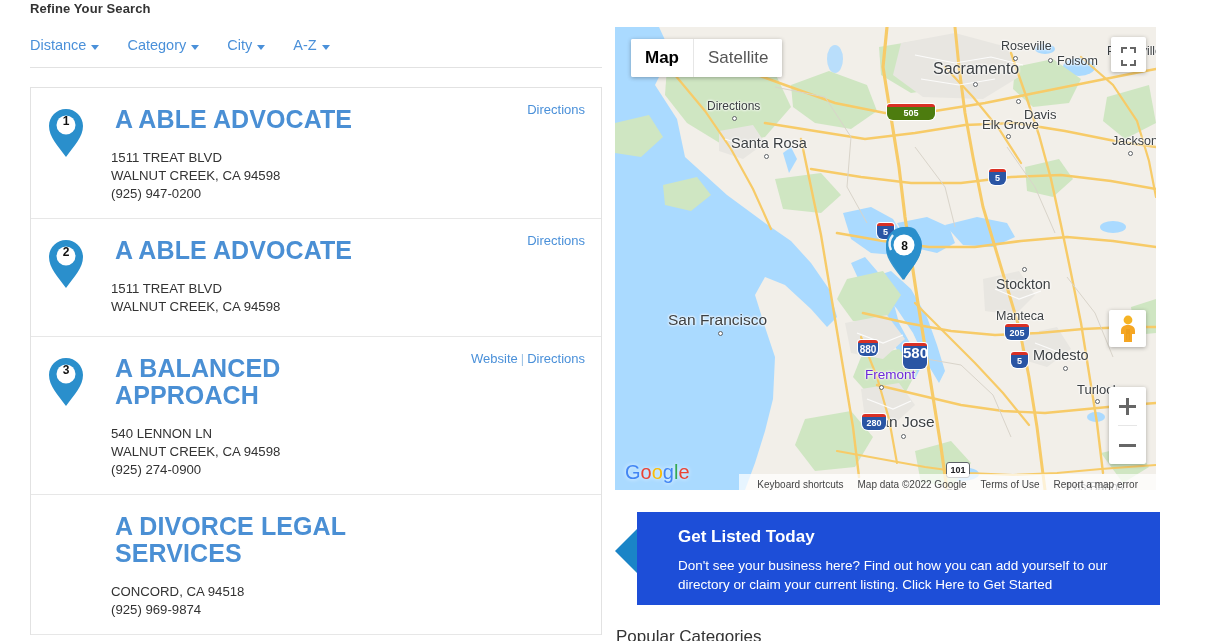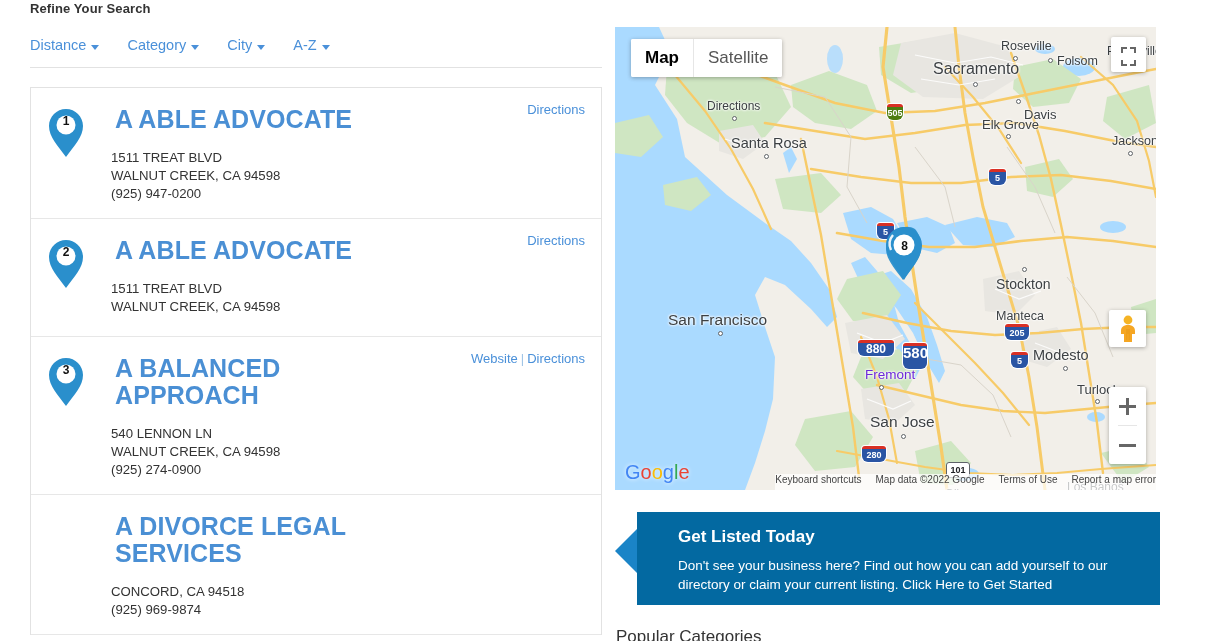--- a/index.html
+++ b/index.html
@@ -124,37 +124,37 @@
       linear-gradient(#666,#666) center/3px 17px no-repeat; }
   .zoom-btn.minus::before { content: ""; width: 17px; height: 3px; background: #666; }
   .zoom-div { height: 1px; background: #e6e6e6; margin: 0 9px; }
 
   .gmaps-logo {
     position: absolute; left: 10px; bottom: 6px; z-index: 18;
     font-size: 0; filter: drop-shadow(0 0 2px rgba(255,255,255,.9));
   }
   .attrib {
     position: absolute; right: 0; bottom: 0; height: 16px; z-index: 18;
-    display: flex; align-items: flex-start; gap: 14px; padding: 0 0;
+    display: flex; align-items: flex-end; gap: 14px; padding: 0 18px;
     font-size: 10px; color: #444444;
     background: rgba(255,255,255,.72);
   }
   .attrib span { cursor: default; white-space: nowrap; }
   .attrib .link { cursor: pointer; }
 
   .cluster-pin { position: absolute; left: 268px; top: 198px; z-index: 15; cursor: pointer; }
   .cluster-num {
     position: absolute; left: 0; top: 14px; width: 43px; text-align: center;
     font-size: 12px; font-weight: bold; color: #111;
   }
 
   
   .banner {
     position: relative; margin-top: 22px; margin-left: 22px;
-    width: 523px; height: 93px; background: #0369a1; color: #fff;
+    width: 523px; height: 93px; background: #1d4ed8; color: #fff;
     padding: 15px 20px 0 41px;
   }
   .banner::before {
     content: ""; position: absolute; left: -22px; top: 17px;
     width: 0; height: 0;
     border-top: 22px solid transparent;
     border-bottom: 22px solid transparent;
     border-right: 22px solid #1a84c7;
   }
   .banner-title { font-size: 17px; font-weight: bold; margin: 0 0 9px 0; }
@@ -398,28 +398,28 @@
           <div style="position: absolute; left: 103px; top: 304px; width: 5px; height: 5px; border-radius: 50%; border: 1.3px solid rgb(95, 99, 104); background: rgb(255, 255, 255); z-index: 10;"></div>
           <div style="position: absolute; left: 250px; top: 340px; font-size: 13.5px; color: #6d28d9; white-space: nowrap; text-shadow: rgb(255, 255, 255) 0px 0px 3px, rgb(255, 255, 255) 0px 0px 3px, rgb(255, 255, 255) 0px 0px 2px; z-index: 10;">Fremont</div>
           <div style="position: absolute; left: 264px; top: 358px; width: 5px; height: 5px; border-radius: 50%; border: 1.3px solid rgb(95, 99, 104); background: rgb(255, 255, 255); z-index: 10;"></div>
           <div style="position: absolute; left: 255px; top: 386px; font-size: 15.5px; color: rgb(60, 64, 67); white-space: nowrap; text-shadow: rgb(255, 255, 255) 0px 0px 3px, rgb(255, 255, 255) 0px 0px 3px, rgb(255, 255, 255) 0px 0px 2px; z-index: 10;">San Jose</div>
           <div style="position: absolute; left: 286px; top: 407px; width: 5px; height: 5px; border-radius: 50%; border: 1.3px solid rgb(95, 99, 104); background: rgb(255, 255, 255); z-index: 10;"></div>
           <div style="position: absolute; left: 330px; top: 460px; font-size: 11.5px; color: rgb(60, 64, 67); white-space: nowrap; text-shadow: rgb(255, 255, 255) 0px 0px 3px, rgb(255, 255, 255) 0px 0px 3px, rgb(255, 255, 255) 0px 0px 2px; z-index: 10;">Gilroy</div>
           <div style="position: absolute; left: 452px; top: 453px; font-size: 12px; color: rgb(60, 64, 67); white-space: nowrap; text-shadow: rgb(255, 255, 255) 0px 0px 3px, rgb(255, 255, 255) 0px 0px 3px, rgb(255, 255, 255) 0px 0px 2px; z-index: 10;">Los Banos</div>
         </div>
 
       <div id="map-shields">
-          <div style="position: absolute; left: 272px; top: 77px; width: 16px; height: 16px; background: #4d7c0f; border-top: 3px solid rgb(217, 48, 37); border-radius: 3px 3px 6px 6px; color: rgb(255, 255, 255); font-size: 9px; font-weight: bold; line-height: 13px; text-align: center; z-index: 11; box-shadow: rgb(255, 255, 255) 0px 0px 0px 1px;"><span>505</span></div>
+          <div style="position: absolute; left: 272px; top: 77px; width: 48px; height: 16px; background: #4d7c0f; border-top: 3px solid rgb(217, 48, 37); border-radius: 3px 3px 6px 6px; color: rgb(255, 255, 255); font-size: 9px; font-weight: bold; line-height: 13px; text-align: center; z-index: 11; box-shadow: rgb(255, 255, 255) 0px 0px 0px 1px;"><span>505</span></div>
           <div style="position: absolute; left: 374px; top: 142px; width: 17px; height: 16px; background: rgb(42, 85, 164); border-top: 3px solid rgb(217, 48, 37); border-radius: 3px 3px 6px 6px; color: rgb(255, 255, 255); font-size: 9px; font-weight: bold; line-height: 13px; text-align: center; z-index: 11; box-shadow: rgb(255, 255, 255) 0px 0px 0px 1px;"><span>5</span></div>
           <div style="position: absolute; left: 262px; top: 196px; width: 17px; height: 16px; background: rgb(42, 85, 164); border-top: 3px solid rgb(217, 48, 37); border-radius: 3px 3px 6px 6px; color: rgb(255, 255, 255); font-size: 9px; font-weight: bold; line-height: 13px; text-align: center; z-index: 11; box-shadow: rgb(255, 255, 255) 0px 0px 0px 1px;"><span>5</span></div>
-          <div style="position: absolute; left: 243px; top: 313px; width: 36px; height: 16px; background: rgb(42, 85, 164); border-top: 3px solid rgb(217, 48, 37); border-radius: 3px 3px 6px 6px; color: rgb(255, 255, 255); font-size: 12px; font-weight: bold; line-height: 13px; text-align: center; z-index: 11; box-shadow: rgb(255, 255, 255) 0px 0px 0px 1px;"><span>880</span></div>
+          <div style="position: absolute; left: 243px; top: 313px; width: 20px; height: 16px; background: rgb(42, 85, 164); border-top: 3px solid rgb(217, 48, 37); border-radius: 3px 3px 6px 6px; color: rgb(255, 255, 255); font-size: 10px; font-weight: bold; line-height: 13px; text-align: center; z-index: 11; box-shadow: rgb(255, 255, 255) 0px 0px 0px 1px;"><span>880</span></div>
           <div style="position: absolute; left: 288px; top: 316px; width: 24px; height: 26px; background: rgb(42, 85, 164); border-top: 3px solid rgb(217, 48, 37); border-radius: 3px 3px 6px 6px; color: rgb(255, 255, 255); font-size: 15px; font-weight: bold; line-height: 13px; text-align: center; z-index: 11; box-shadow: rgb(255, 255, 255) 0px 0px 0px 1px;"><span>580</span></div>
           <div style="position: absolute; left: 390px; top: 297px; width: 24px; height: 16px; background: rgb(42, 85, 164); border-top: 3px solid rgb(217, 48, 37); border-radius: 3px 3px 6px 6px; color: rgb(255, 255, 255); font-size: 9px; font-weight: bold; line-height: 13px; text-align: center; z-index: 11; box-shadow: rgb(255, 255, 255) 0px 0px 0px 1px;"><span>205</span></div>
           <div style="position: absolute; left: 396px; top: 325px; width: 17px; height: 16px; background: rgb(42, 85, 164); border-top: 3px solid rgb(217, 48, 37); border-radius: 3px 3px 6px 6px; color: rgb(255, 255, 255); font-size: 9px; font-weight: bold; line-height: 13px; text-align: center; z-index: 11; box-shadow: rgb(255, 255, 255) 0px 0px 0px 1px;"><span>5</span></div>
-          <div style="position: absolute; left: 247px; top: 387px; width: 24px; height: 16px; background: rgb(42, 85, 164); border-top: 3px solid rgb(217, 48, 37); border-radius: 3px 3px 6px 6px; color: rgb(255, 255, 255); font-size: 9px; font-weight: bold; line-height: 13px; text-align: center; z-index: 11; box-shadow: rgb(255, 255, 255) 0px 0px 0px 1px; margin-top: 32px;"><span>280</span></div>
+          <div style="position: absolute; left: 247px; top: 387px; width: 24px; height: 16px; background: rgb(42, 85, 164); border-top: 3px solid rgb(217, 48, 37); border-radius: 3px 3px 6px 6px; color: rgb(255, 255, 255); font-size: 9px; font-weight: bold; line-height: 13px; text-align: center; z-index: 11; box-shadow: rgb(255, 255, 255) 0px 0px 0px 1px;"><span>280</span></div>
           <div style="position: absolute; left: 331px; top: 435px; width: 24px; height: 16px; background: rgb(255, 255, 255); border: 1.2px solid rgb(95, 99, 104); border-radius: 3px; color: rgb(32, 33, 36); font-size: 9px; font-weight: bold; line-height: 14px; text-align: center; z-index: 11;"><span>101</span></div>
         </div>
 
       <div class="map-type-ctrl">
         <button class="map-type-btn active">Map</button>
         <button class="map-type-btn">Satellite</button>
       </div>
 
       <div class="fs-btn">
         <svg width="35" height="35" viewBox="0 0 35 35">

